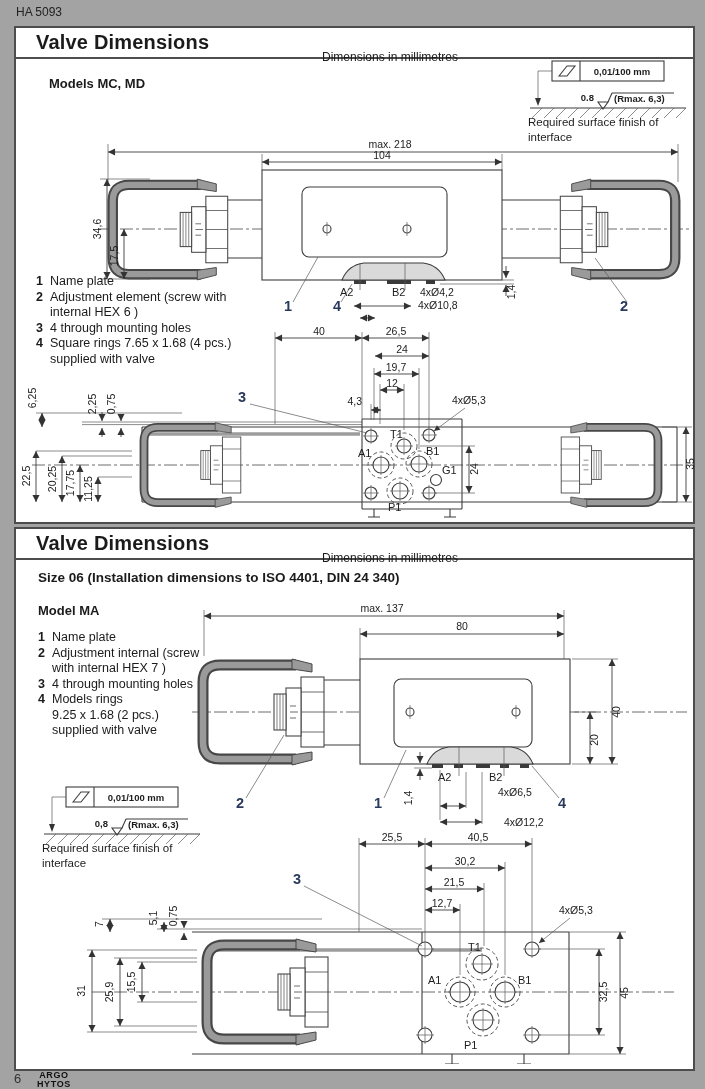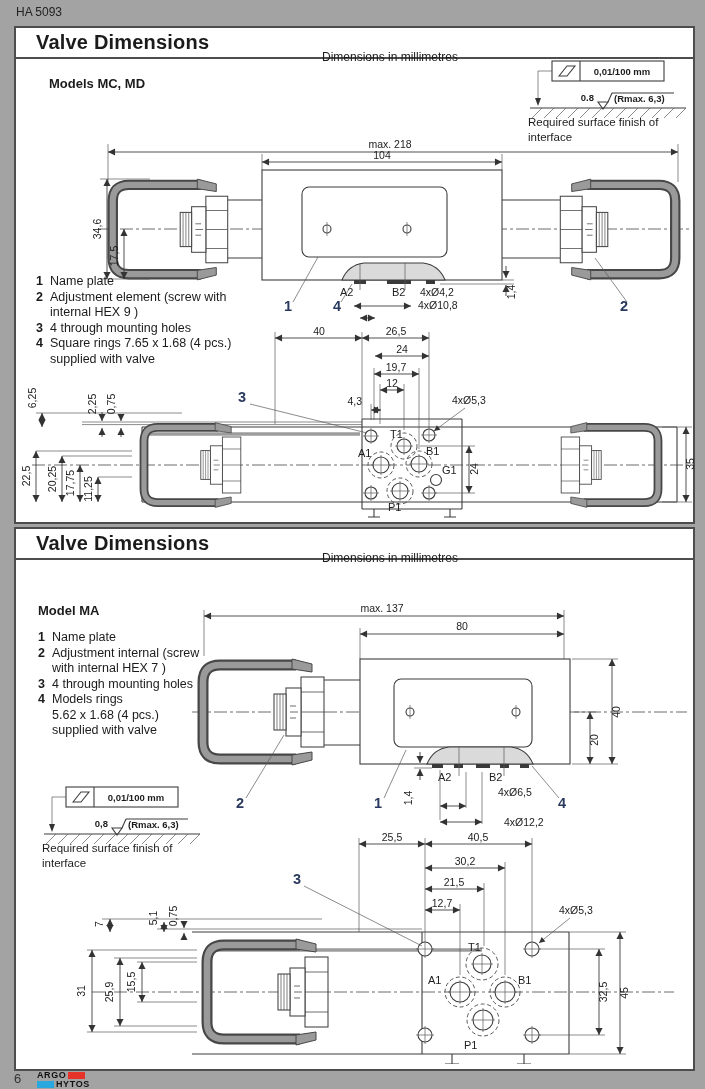--- a/index.html
+++ b/index.html
@@ -28,21 +28,21 @@
   .tn { stroke:#5a5a5a; stroke-width:0.7; fill:none; }
   .dm { stroke:#333; stroke-width:0.85; fill:none; }
   .cl { stroke:#474747; stroke-width:0.8; stroke-dasharray:13 3 3 3; fill:none; }
   .dsh { stroke:#474747; stroke-width:0.9; stroke-dasharray:4 2.6; fill:none; }
   .gl { stroke:#9c9c9c; stroke-width:3.5; fill:none; }
   .wh { fill:#fff; }
   .gf { fill:#dadada; }
   .pad { fill:#3a3a3a; }
   .footer-num { position:absolute; left:14px; top:1071px; font-size:13px; color:#333; }
   .logo { position:absolute; left:37px; top:1071px; line-height:9px; }
-  .lrow { height:9px; display:flex; align-items:center; }
+  .lrow { height:9px; display:flex; align-items:center;flex-direction:column; }
   .ltxt { font-weight:bold; font-size:9px; letter-spacing:0.6px; color:#111; }
   .lred { display:inline-block; width:17px; height:7px; background:#e5332a; margin-left:2px; }
   .lblue { display:inline-block; width:17px; height:7px; background:#29a8df; margin-right:2px; }
 </style>
 </head>
 <body>
 
 <div class="page">
 
   <div class="doc-num">HA 5093</div>
@@ -163,21 +163,21 @@
       <div class="note-row">
           <span class="note-num">1</span>
           <span>Name plate</span>
         </div>
       <div class="note-row">
           <span class="note-num">2</span>
           <span>Adjustment element (screw with</span>
         </div>
       <div class="note-row">
           <span class="note-num"></span>
-          <span>internal HEX 9 )</span>
+          <span>internal HEX 6 )</span>
         </div>
       <div class="note-row">
           <span class="note-num">3</span>
           <span>4 through mounting holes</span>
         </div>
       <div class="note-row">
           <span class="note-num">4</span>
           <span>Square rings 7.65 x 1.68 (4 pcs.)</span>
         </div>
       <div class="note-row">
@@ -290,20 +290,21 @@
       <text transform="translate(70,165) rotate(-90)" text-anchor="middle" class="dt">11,25</text>
     </svg>
   </div>
 
   <div class="panel panel2">
     <div class="title-row">
       <span class="panel-title">Valve Dimensions</span>
       <span class="panel-units">Dimensions in millimetres</span>
     </div>
 
+    <div class="size-heading" style="left:22px;top:41px">Size 06 (Installation dimensions to ISO 4401, DIN 24 340)</div>
     <div class="model-heading" style="left:22px;top:74px">Model MA</div>
 
     <div class="notes" style="left:22px;top:101px;width:190px">
       <div class="note-row">
           <span class="note-num">1</span>
           <span>Name plate</span>
         </div>
       <div class="note-row">
           <span class="note-num">2</span>
           <span>Adjustment internal (screw</span>
@@ -315,21 +316,21 @@
       <div class="note-row">
           <span class="note-num">3</span>
           <span>4 through mounting holes</span>
         </div>
       <div class="note-row">
           <span class="note-num">4</span>
           <span>Models rings</span>
         </div>
       <div class="note-row">
           <span class="note-num"></span>
-          <span>5.62 x 1.68 (4 pcs.)</span>
+          <span>9.25 x 1.68 (2 pcs.)</span>
         </div>
       <div class="note-row">
           <span class="note-num"></span>
           <span>supplied with valve</span>
         </div>
     </div>
 
     <svg class="abs" style="left:166px;top:71px" width="515" height="235" viewBox="0 0 515 235">
       <line x1="10" y1="112" x2="505" y2="112" class="cl"></line>
 

